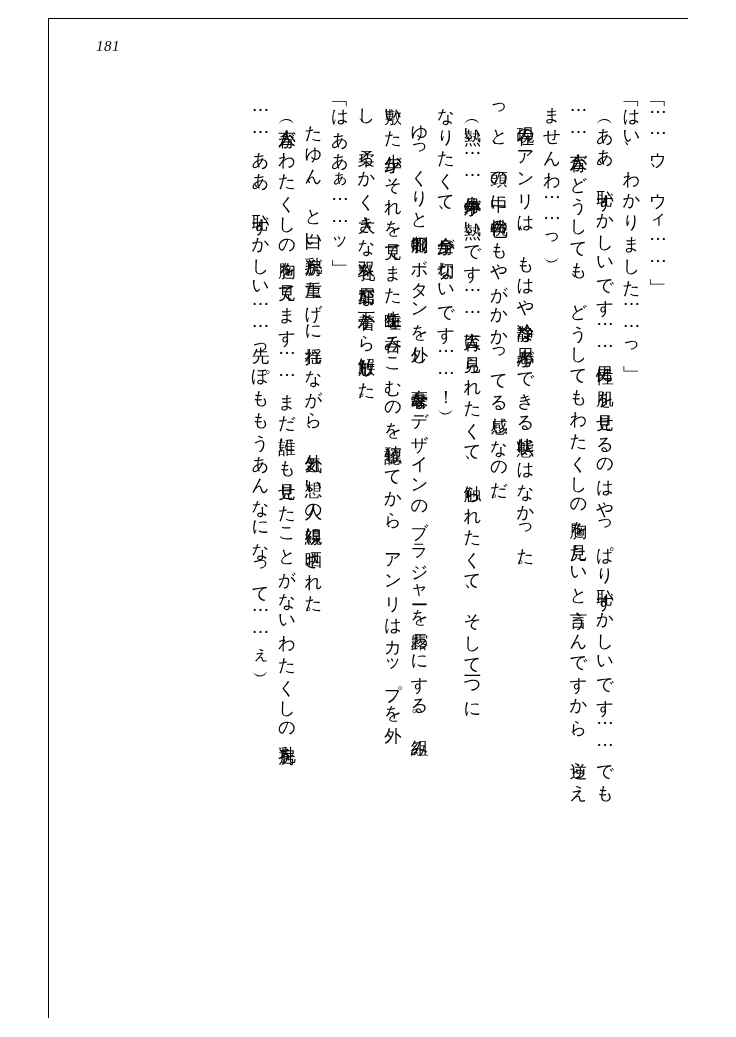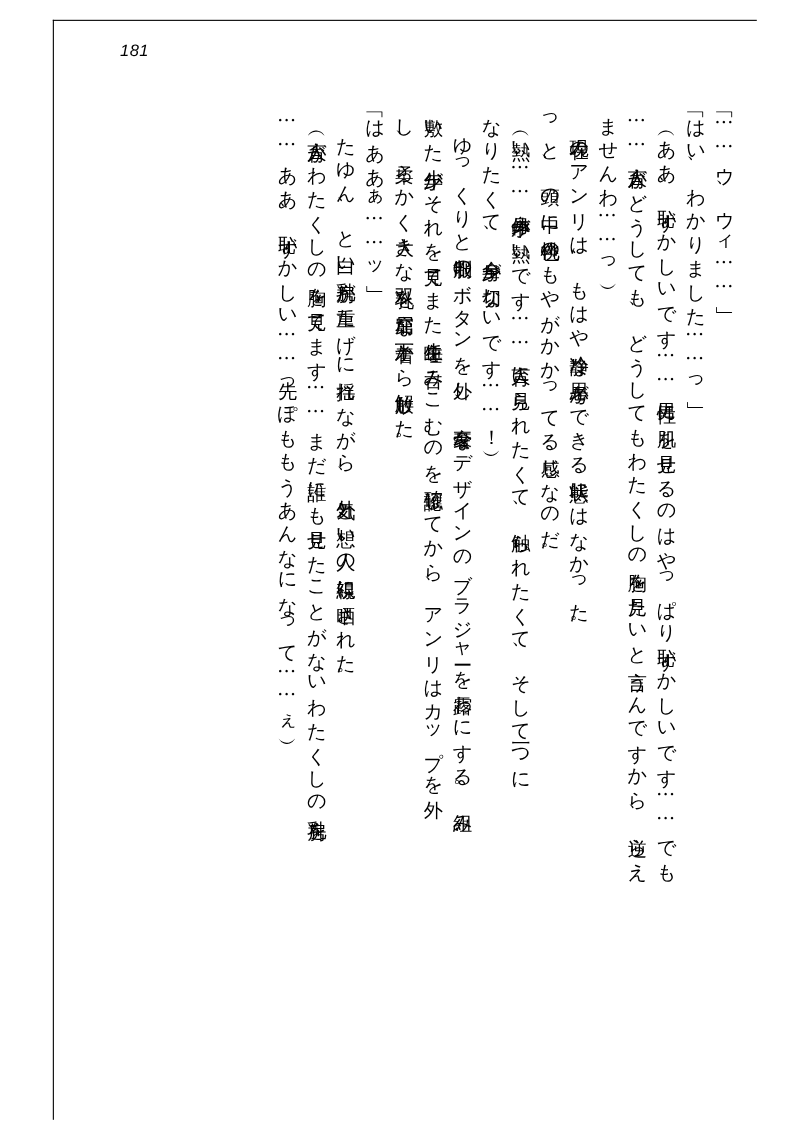--- a/index.html
+++ b/index.html
@@ -22,25 +22,25 @@
     top: 18px;
     width: 640px;
     height: 1000px;
     border-left: 1px solid #000;
     border-top: 1px solid #000;
     box-sizing: border-box;
     pointer-events: none;
   }
   .page-number {
     position: absolute;
-    left: 109px;
+    left: 96px;
     top: 38px;
     font-size: 15px;
     font-style: italic;
-    font-family: Liberation Sans, sans-serif;
+    font-family: Liberation Serif, serif;
     letter-spacing: 0.5px;
   }
   .text-block {
     position: absolute;
     top: 95px;
     right: 70px;
     height: 880px;
     width: 560px;
     display: flex;
     flex-direction: row-reverse;

